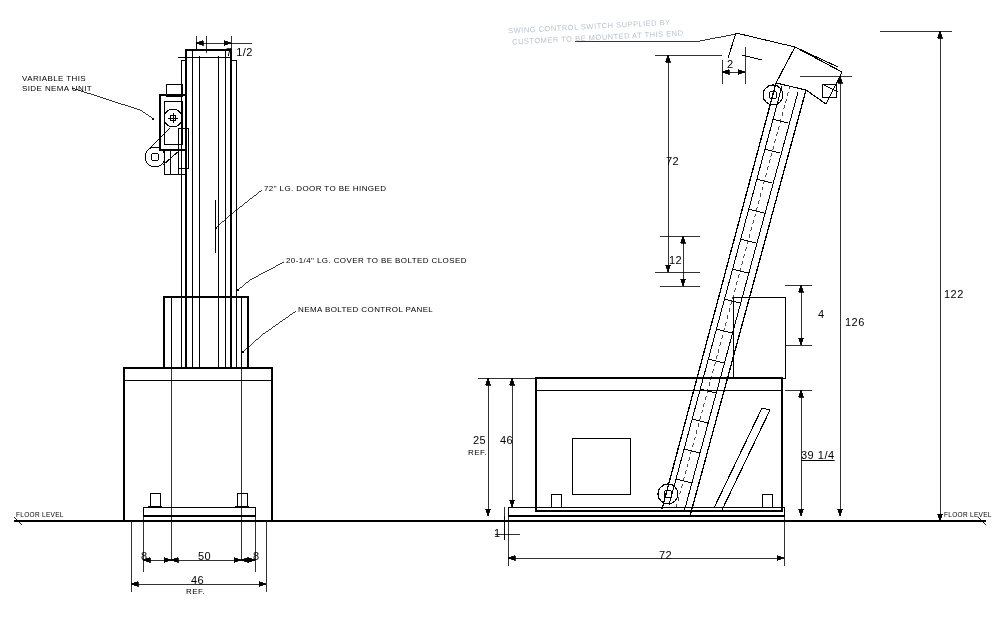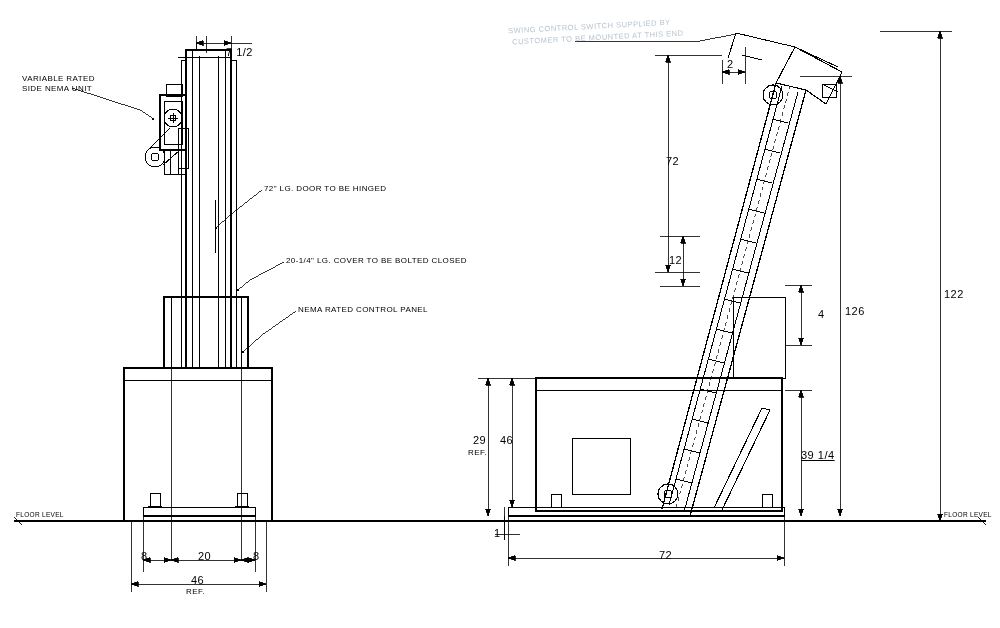--- a/index.html
+++ b/index.html
@@ -276,49 +276,49 @@
 
       <g stroke-width="0.9">
         <line x1="14" y1="517" x2="22" y2="525"></line>
         <line x1="978" y1="517" x2="986" y2="525"></line>
       </g>
 
     </g>
   </svg>
 
   <div class="lbl sm two-line" style="left:22px; top:74px;">
-    <div>VARIABLE  RATED</div>
+    <div>VARIABLE  THIS</div>
     <div>SIDE NEMA UNIT</div>
   </div>
 
   <div class="lbl sm" style="left:264px; top:184px;">72"  LG.  DOOR  TO  BE  HINGED</div>
 
   <div class="lbl sm" style="left:286px; top:256px;">20-1/4"  LG.  COVER  TO  BE  BOLTED  CLOSED</div>
 
-  <div class="lbl sm" style="left:298px; top:305px;">NEMA  RATED  CONTROL  PANEL</div>
+  <div class="lbl sm" style="left:298px; top:305px;">NEMA  BOLTED  CONTROL  PANEL</div>
 
   <div class="lbl rot-title" style="left:508px; top:22px; transform: rotate(-3deg);">SWING  CONTROL  SWITCH  SUPPLIED  BY</div>
   <div class="lbl rot-title" style="left:512px; top:33px; transform: rotate(-3deg);">CUSTOMER  TO  BE  MOUNTED  AT  THIS  END</div>
 
   <div class="lbl tiny" style="left:16px; top:511px;">FLOOR LEVEL</div>
   <div class="lbl tiny" style="left:944px; top:511px;">FLOOR LEVEL</div>
 
   <div class="lbl dim" style="left:226px; top:46px;">7 1/2</div>
   <div class="lbl dim" style="left:141px; top:550px;">8</div>
-  <div class="lbl dim" style="left:198px; top:550px;">20</div>
+  <div class="lbl dim" style="left:198px; top:550px;">50</div>
   <div class="lbl dim" style="left:253px; top:550px;">8</div>
   <div class="lbl dim" style="left:191px; top:574px;">46</div>
   <div class="lbl sm" style="left:186px; top:587px;">REF.</div>
 
   <div class="lbl dim" style="left:727px; top:58px;">2</div>
   <div class="lbl dim" style="left:666px; top:155px;">72</div>
   <div class="lbl dim" style="left:669px; top:254px;">12</div>
   <div class="lbl dim" style="left:818px; top:308px;">4</div>
-  <div class="lbl dim" style="left:845px; top:305px;">126</div>
+  <div class="lbl dim" style="left:845px; top:316px;">126</div>
   <div class="lbl dim" style="left:944px; top:288px;">122</div>
-  <div class="lbl dim" style="left:473px; top:434px;">29</div>
+  <div class="lbl dim" style="left:473px; top:434px;">25</div>
   <div class="lbl sm" style="left:468px; top:448px;">REF.</div>
   <div class="lbl dim" style="left:500px; top:434px;">46</div>
   <div class="lbl dim" style="left:801px; top:449px;text-decoration:underline;">39 1/4</div>
   <div class="lbl dim" style="left:494px; top:527px;">1</div>
   <div class="lbl dim" style="left:659px; top:549px;">72</div>
 
 </div>
 
 </body></html>

